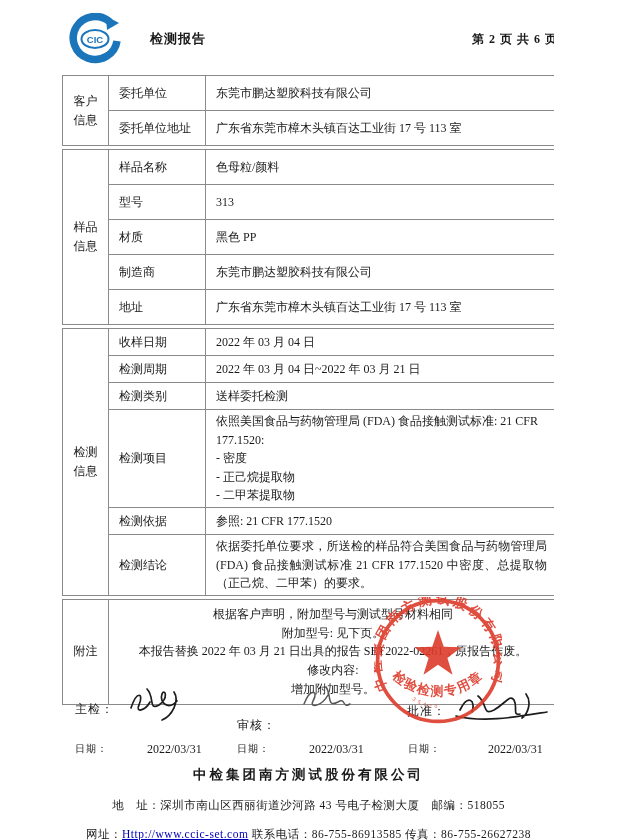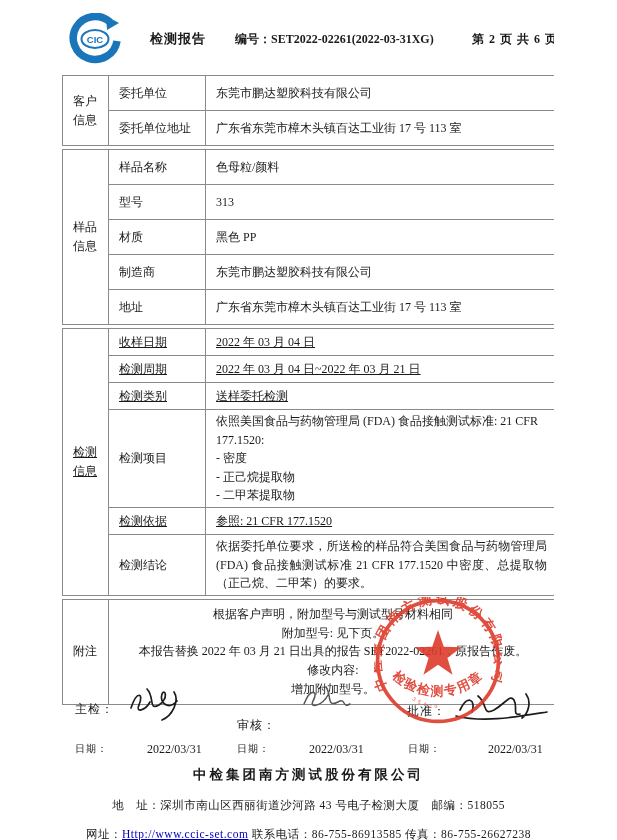--- a/index.html
+++ b/index.html
@@ -17,24 +17,24 @@
   
   .header{position:absolute;left:62px;top:13px;width:496px;height:52px;}
   .logo{position:absolute;left:2px;top:0;}
   .hdr-title{position:absolute;left:88px;top:17px;font-size:13px;font-weight:bold;letter-spacing:1px;}
   .hdr-no{position:absolute;left:173px;top:18px;font-size:12px;font-weight:bold;}
   .hdr-page{position:absolute;right:0;top:18px;font-size:12px;font-weight:bold;letter-spacing:1px;}
   
   .tables{position:absolute;left:62px;top:75px;width:496px;}
   table.sec{width:100%;border-collapse:collapse;table-layout:fixed;margin-bottom:3px;}
   table.sec td{border:1px solid var(--border);font-size:12px;padding:2px 10px;vertical-align:middle;line-height:1.55;}
-  td.seclabel{text-align:left;white-space:pre-line;padding:2px 4px;line-height:1.9;}
+  td.seclabel{text-align:center;white-space:pre-line;padding:2px 4px;line-height:1.9;}
   td.fld{padding-left:11px;}
   tr.r32 td{height:30px;}
-  tr.r24 td{height:22px;text-decoration:underline;}
+  tr.r24 td{height:22px;}
   td.multiline{white-space:pre-line;line-height:18.5px;padding-top:5px;padding-bottom:5px;}
   td.conclusion{line-height:18.5px;padding-top:4px;padding-bottom:4px;text-align:justify;}
   td.notes{white-space:pre-line;line-height:22px;padding-top:6px;padding-bottom:6px;height:100px;vertical-align:top;text-align:center;}
   
   .stamp{position:absolute;left:374px;top:597px;width:128px;height:128px;opacity:.9;z-index:5;pointer-events:none;}
   
   .sig-label{position:absolute;font-size:12px;letter-spacing:1px;}
   .sig-svg{position:absolute;z-index:4;}
   .date-label{position:absolute;font-size:10px;letter-spacing:1px;}
   .date-val{position:absolute;font-size:12px;}
@@ -50,21 +50,20 @@
 <div class="page">
 
   <div class="header">
     <svg class="logo" width="62" height="52" viewBox="0 0 62 52">
       <path d="M46,9 A22,21.5 0 1 0 53,28" fill="none" stroke="#1b75bb" stroke-width="7.5" stroke-linecap="butt"></path>
       <path d="M42,3 L55,10 L43,17 Z" fill="#1b75bb"></path>
       <ellipse cx="31" cy="26" rx="13.5" ry="9" fill="#ffffff" stroke="#1b75bb" stroke-width="2"></ellipse>
       <text x="31" y="29.5" fill="#1b75bb" font-size="9.5" font-weight="bold" text-anchor="middle" font-family="Liberation Sans, sans-serif">CIC</text>
     </svg>
     <span class="hdr-title">检测报告</span>
-    <span class="hdr-no"><span>编号：</span><span>SET2022-02261(2022-03-31XG)</span></span>
     <span class="hdr-page">第 2 页 共 6 页</span>
   </div>
 
   <div class="tables">
 
     <table class="sec">
       <colgroup>
           <col style="width:46px">
           <col style="width:97px">
           <col>

